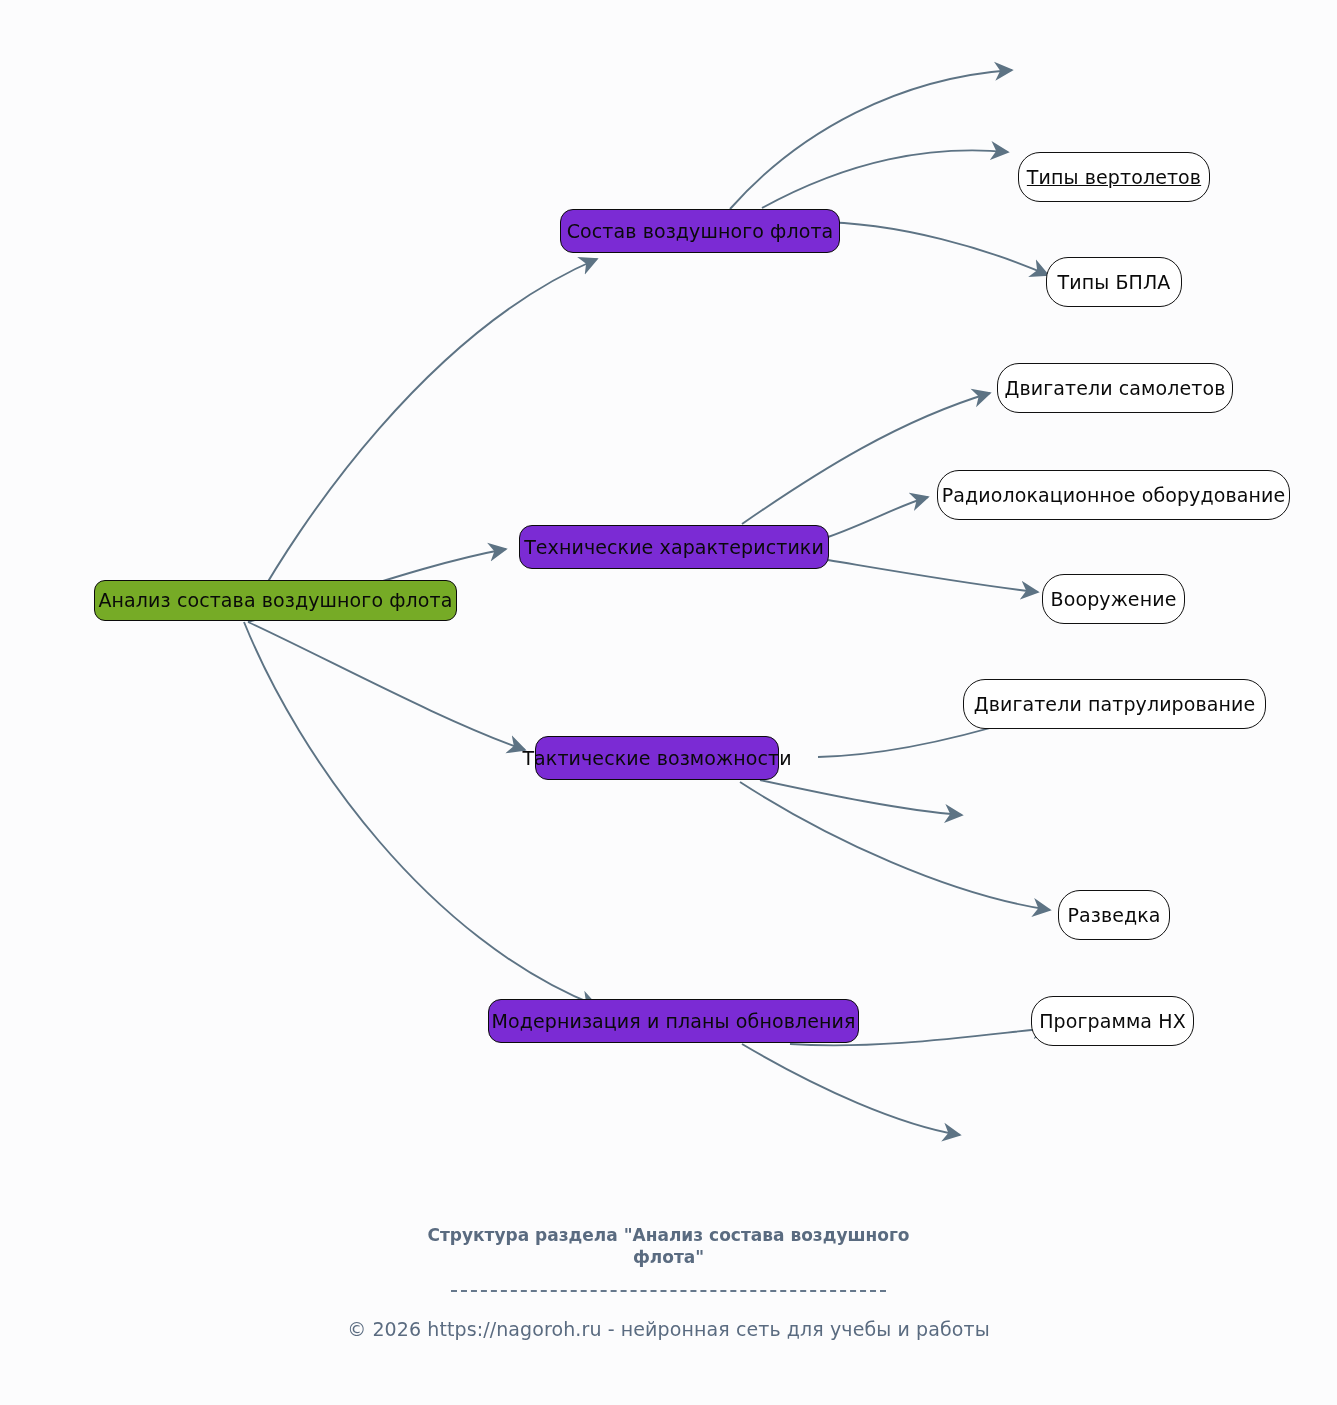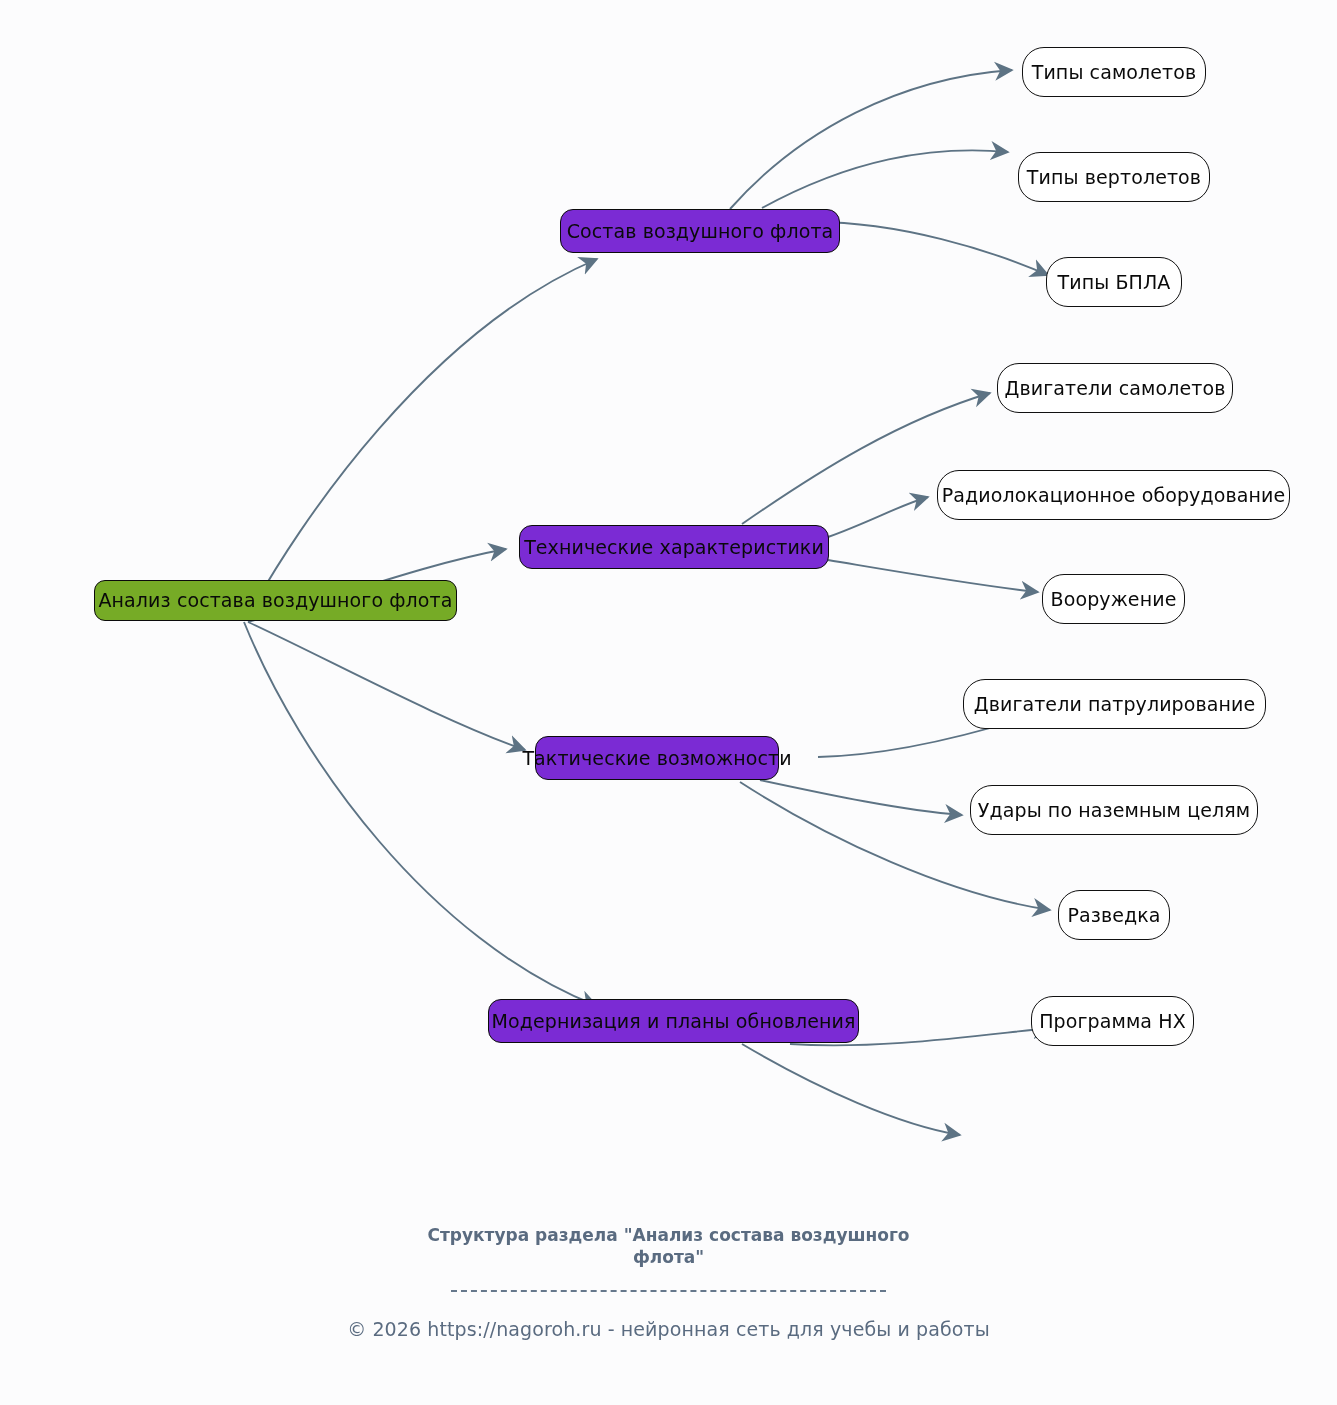--- a/index.html
+++ b/index.html
@@ -137,24 +137,21 @@
   </svg>
 
   <div class="node node-root" style="left:48px; top:580px; width:363px; height:41px;">
     <span>Анализ состава воздушного флота</span>
   </div>
 
   <div class="node node-branch" style="left:560px; top:209px; width:280px; height:44px;">
     <span>Состав воздушного флота</span>
   </div>
 
-  <div class="node node-leaf" style="left:1022px; top:47px; width:184px; height:50px;">
-    <span>Типы самолетов</span>
-  </div>
-  <div class="node node-leaf" style="left:1018px; top:152px; width:192px; height:50px;">
+  <div class="node node-leaf" style="left:1018px; top:152px; width:192px; height:50px;text-decoration:underline;">
     <span>Типы вертолетов</span>
   </div>
   <div class="node node-leaf" style="left:1046px; top:257px; width:136px; height:50px;">
     <span>Типы БПЛА</span>
   </div>
 
   <div class="node node-branch" style="left:519px; top:525px; width:310px; height:44px;">
     <span>Технические характеристики</span>
   </div>
 
@@ -168,23 +165,20 @@
     <span>Вооружение</span>
   </div>
 
   <div class="node node-branch" style="left:535px; top:736px; width:244px; height:44px;">
     <span>Тактические возможности</span>
   </div>
 
   <div class="node node-leaf" style="left:963px; top:679px; width:303px; height:50px;">
     <span>Двигатели патрулирование</span>
   </div>
-  <div class="node node-leaf" style="left:970px; top:785px; width:288px; height:50px;">
-    <span>Удары по наземным целям</span>
-  </div>
   <div class="node node-leaf" style="left:1058px; top:890px; width:112px; height:50px;">
     <span>Разведка</span>
   </div>
 
   <div class="node node-branch" style="left:488px; top:999px; width:371px; height:44px;">
     <span>Модернизация и планы обновления</span>
   </div>
 
   <div class="node node-leaf" style="left:1031px; top:996px; width:163px; height:50px;">
     <span>Программа НХ</span>

